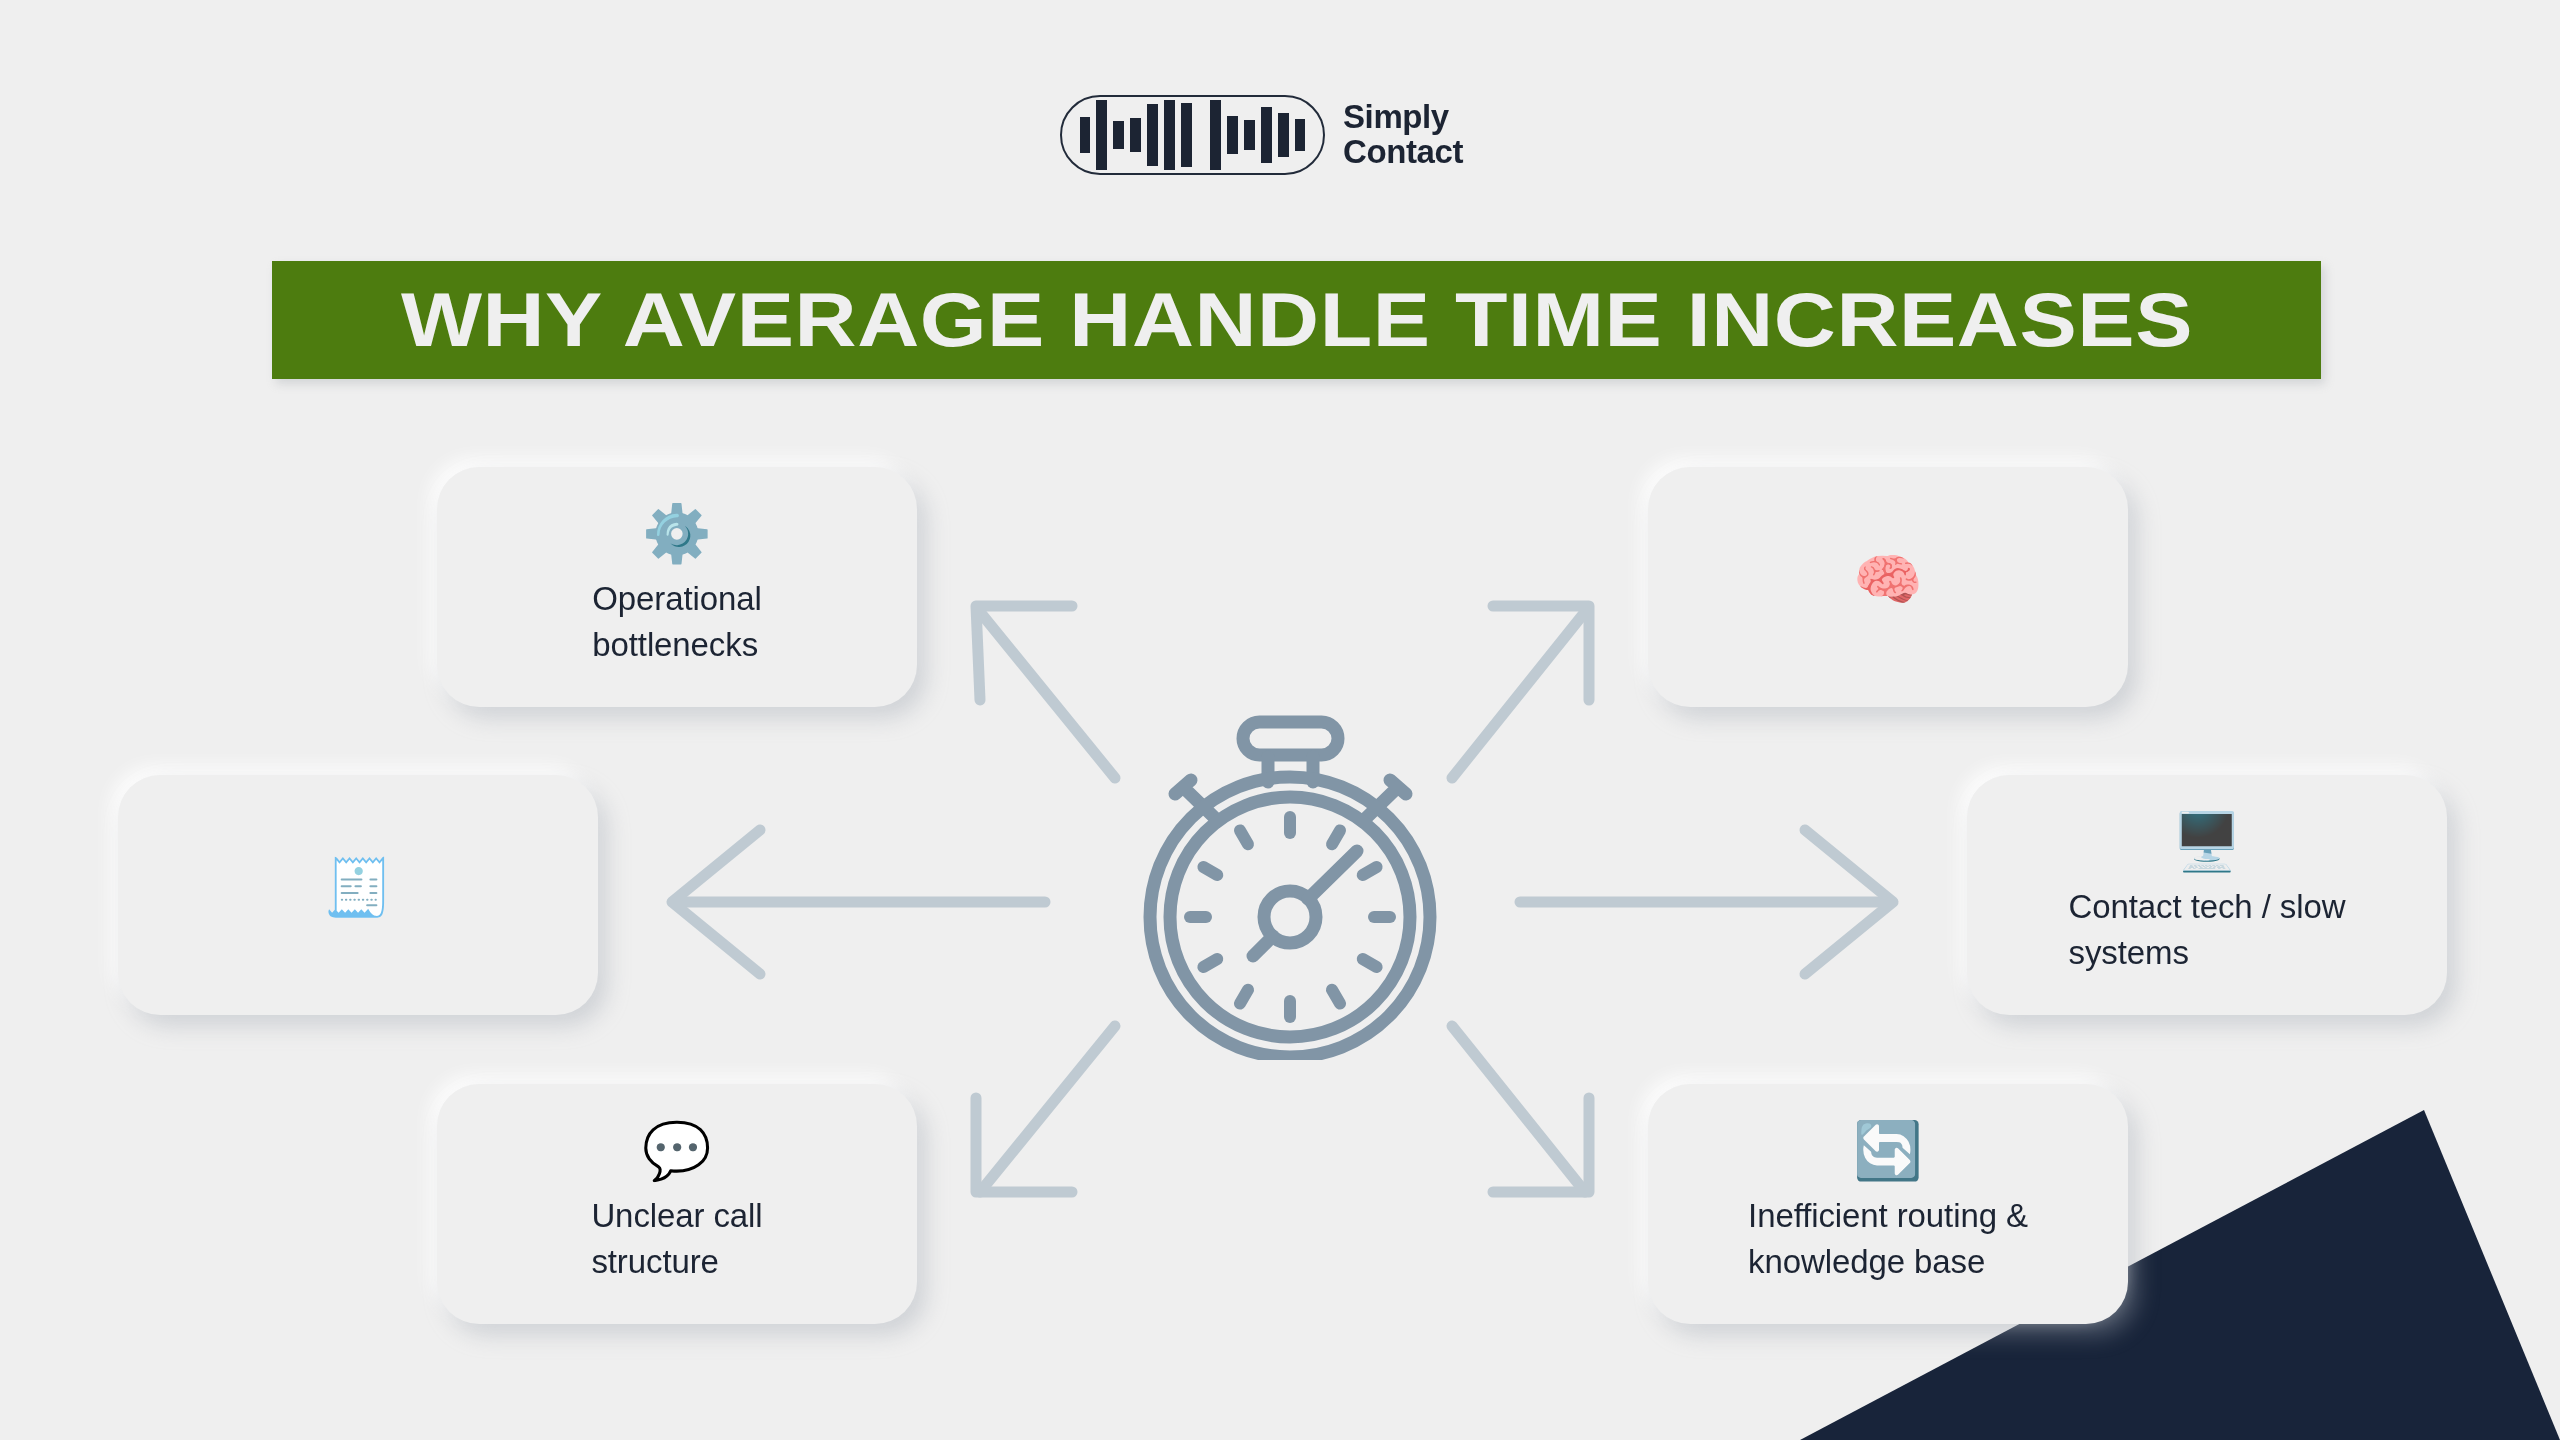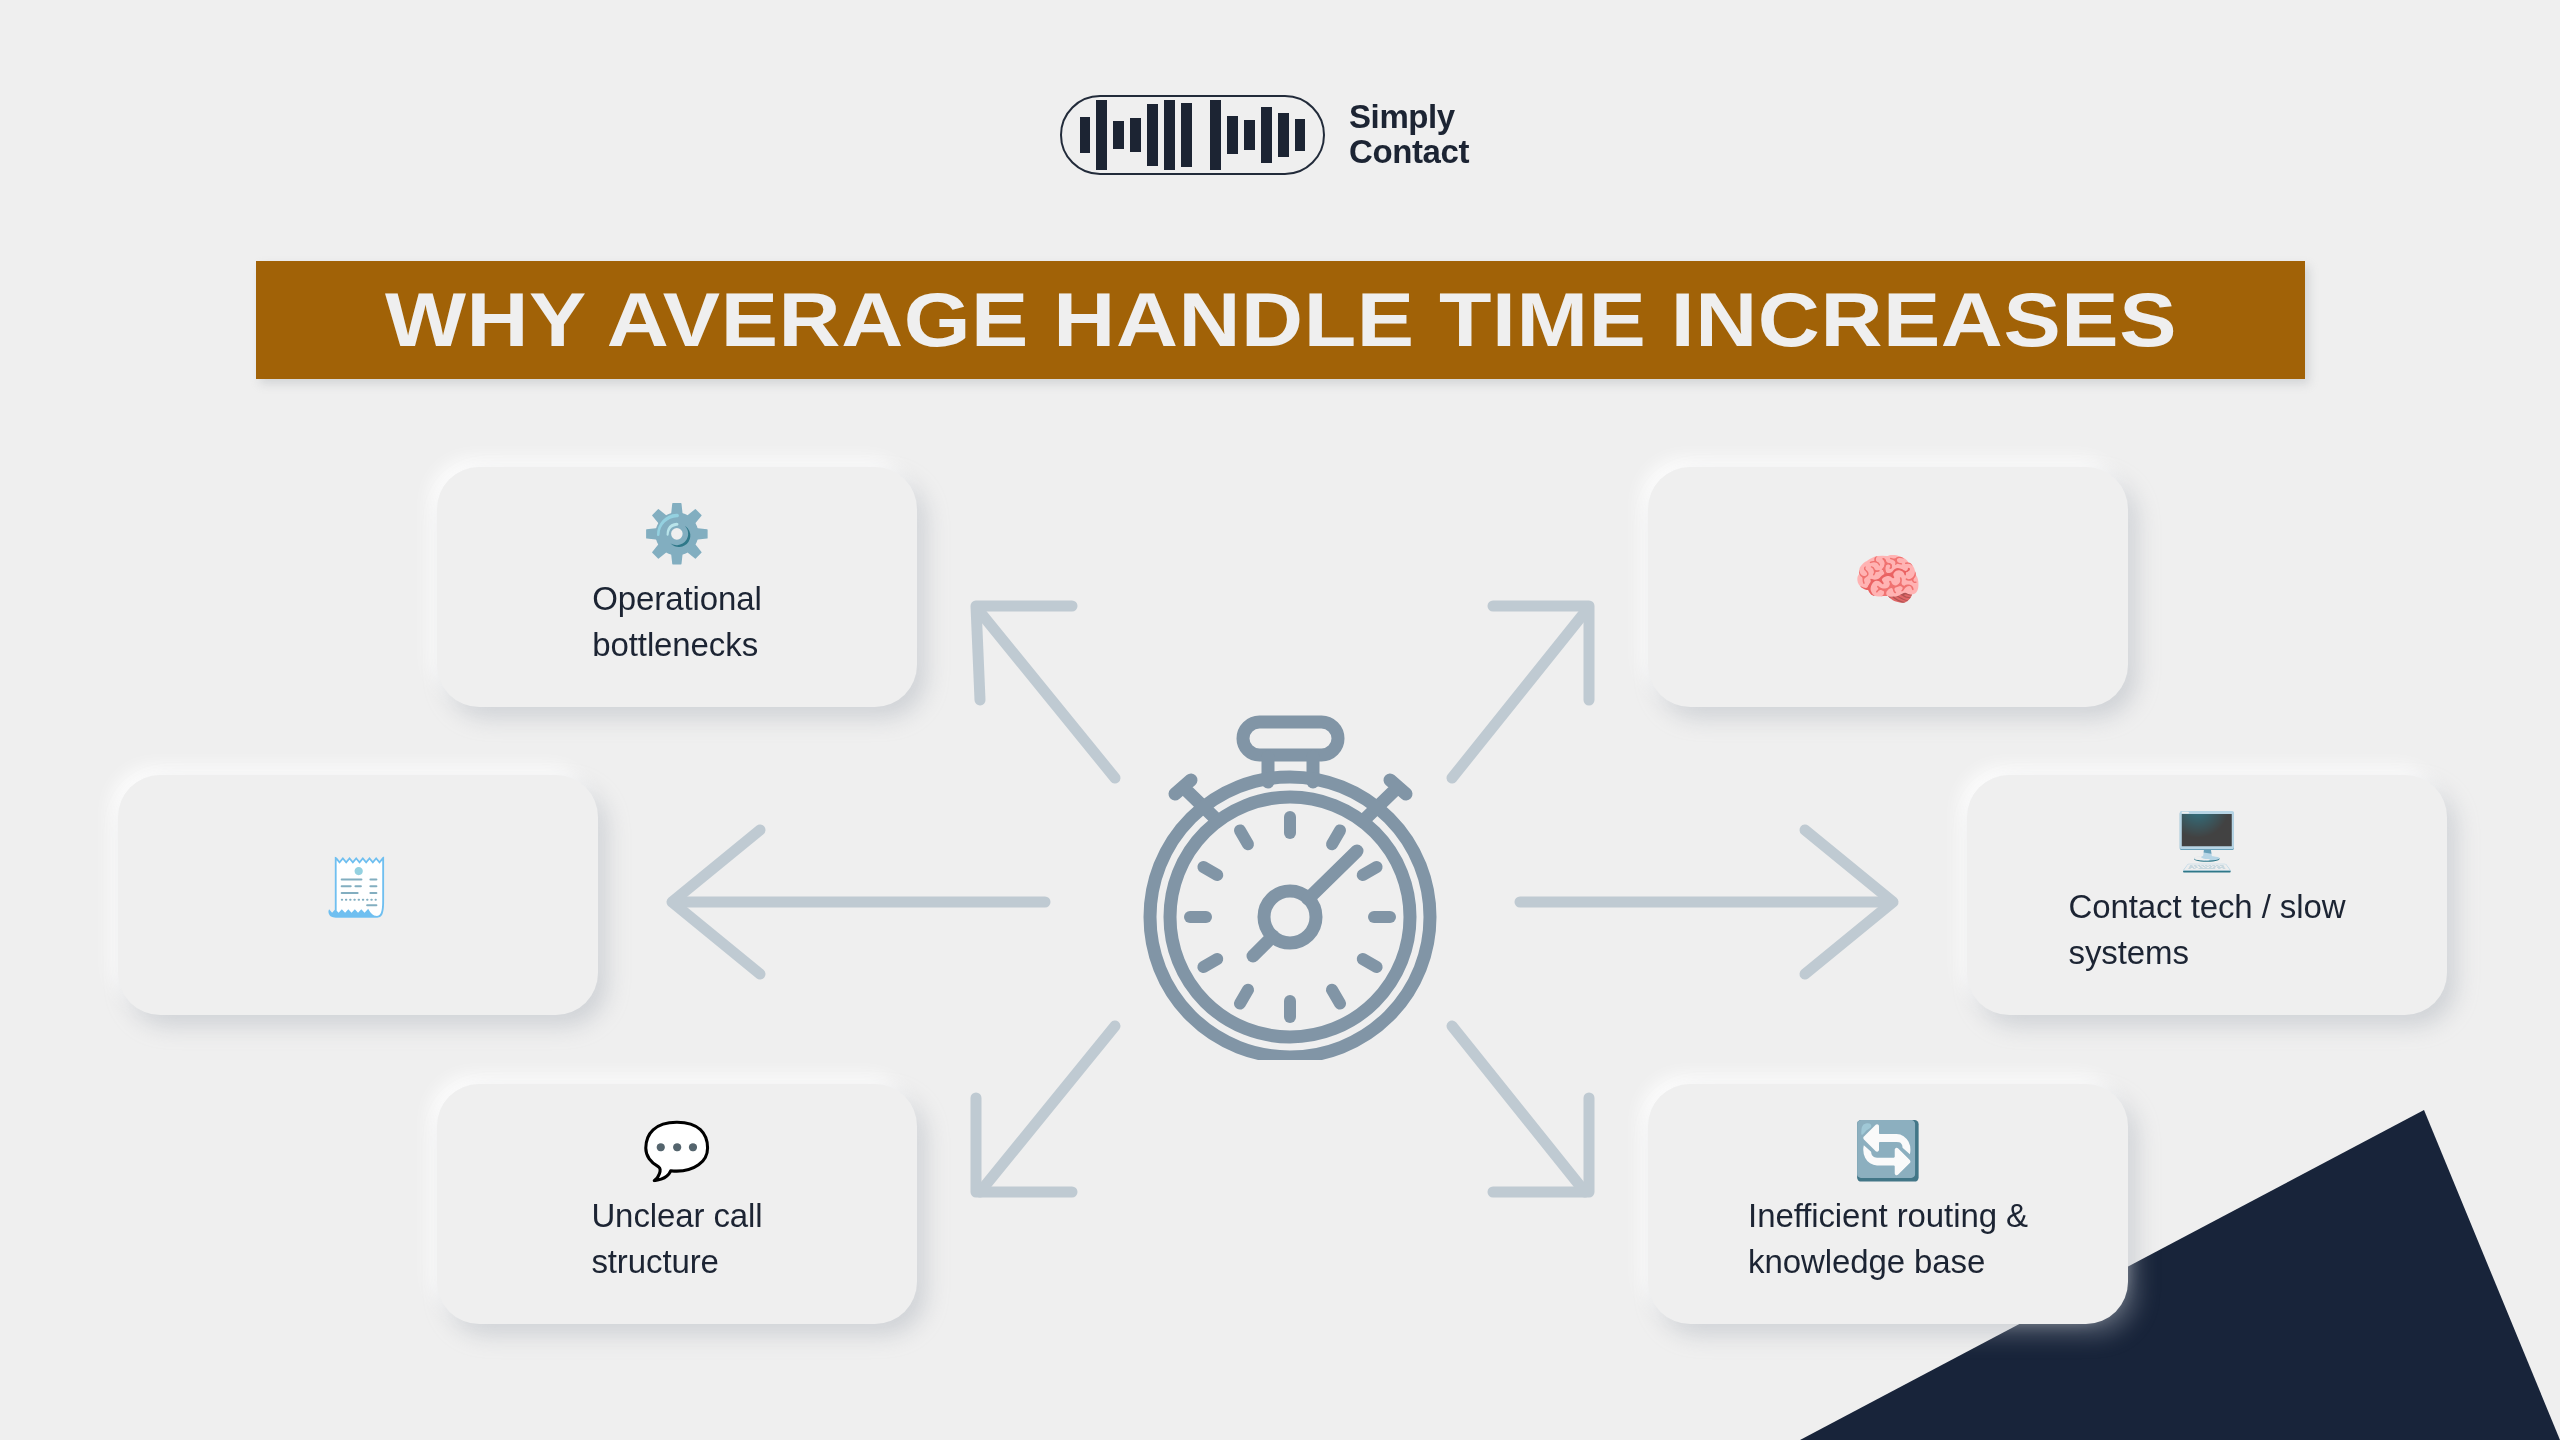--- a/index.html
+++ b/index.html
@@ -15,21 +15,21 @@
   
   .corner-triangle {
     position:absolute;
     right:0; bottom:0;
     width:810px; height:330px;
     overflow:hidden;
     z-index:1;
   }
 
   
-  .logo { position:absolute; left:1060px; top:95px; display:flex; align-items:center; gap:24px; z-index:5; }
+  .logo { position:absolute; left:1060px; top:95px; display:flex; align-items:center; gap:18px; z-index:5; }
   .logo-mark {
     width:265px; height:80px;
     border:2.5px solid #222B3A;
     border-radius:40px;
     display:flex; align-items:center; justify-content:center;
   }
   .logo-text {
     font-size:33px; font-weight:bold; color:#1C2433;
     line-height:1.06; letter-spacing:-0.4px;
   }
@@ -157,21 +157,21 @@
             <rect x="216" y="19" width="11" height="32" fill="#1C2433"></rect>
           </g>
       </svg>
     </div>
     <div class="logo-text">
       <div>Simply</div>
       <div>Contact</div>
     </div>
   </div>
 
-  <div class="title-banner" style="background: #a16207;">
+  <div class="title-banner" style="background: #4d7c0f; margin-left: 16px;">
     <div class="title-text" style="color: rgb(239, 239, 239);">WHY AVERAGE HANDLE TIME INCREASES</div>
   </div>
 
   <div class="stopwatch">
     <svg viewBox="0 0 330 350" width="330" height="350">
       <g fill="none" stroke="#8195A6" stroke-width="13" stroke-linecap="round" stroke-linejoin="round">
 
         <rect x="118" y="12" width="95" height="33" rx="16.5"></rect>
         <line x1="143" y1="47" x2="143" y2="72"></line>
         <line x1="188" y1="47" x2="188" y2="72"></line>

